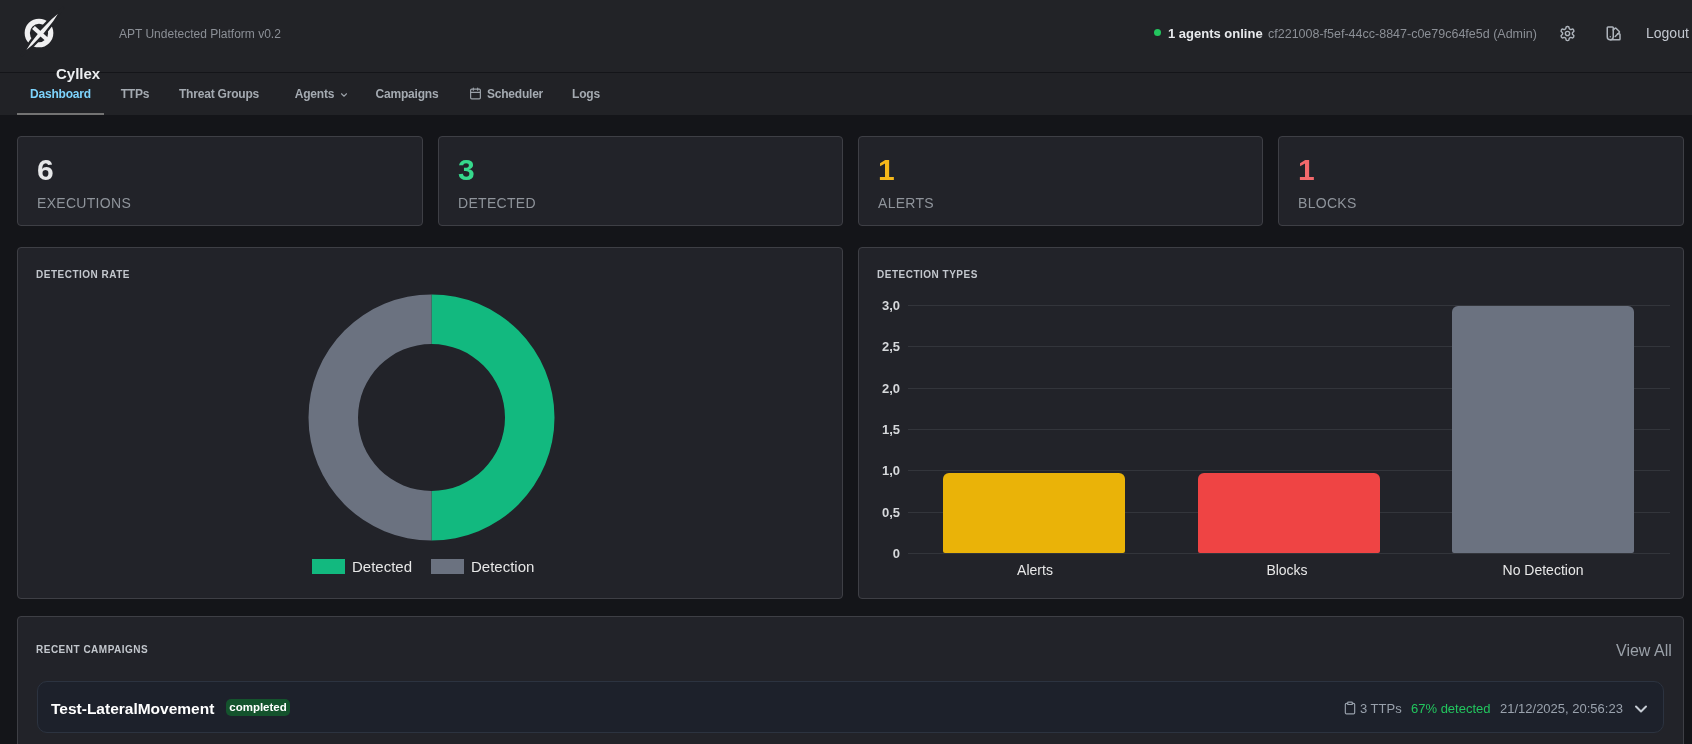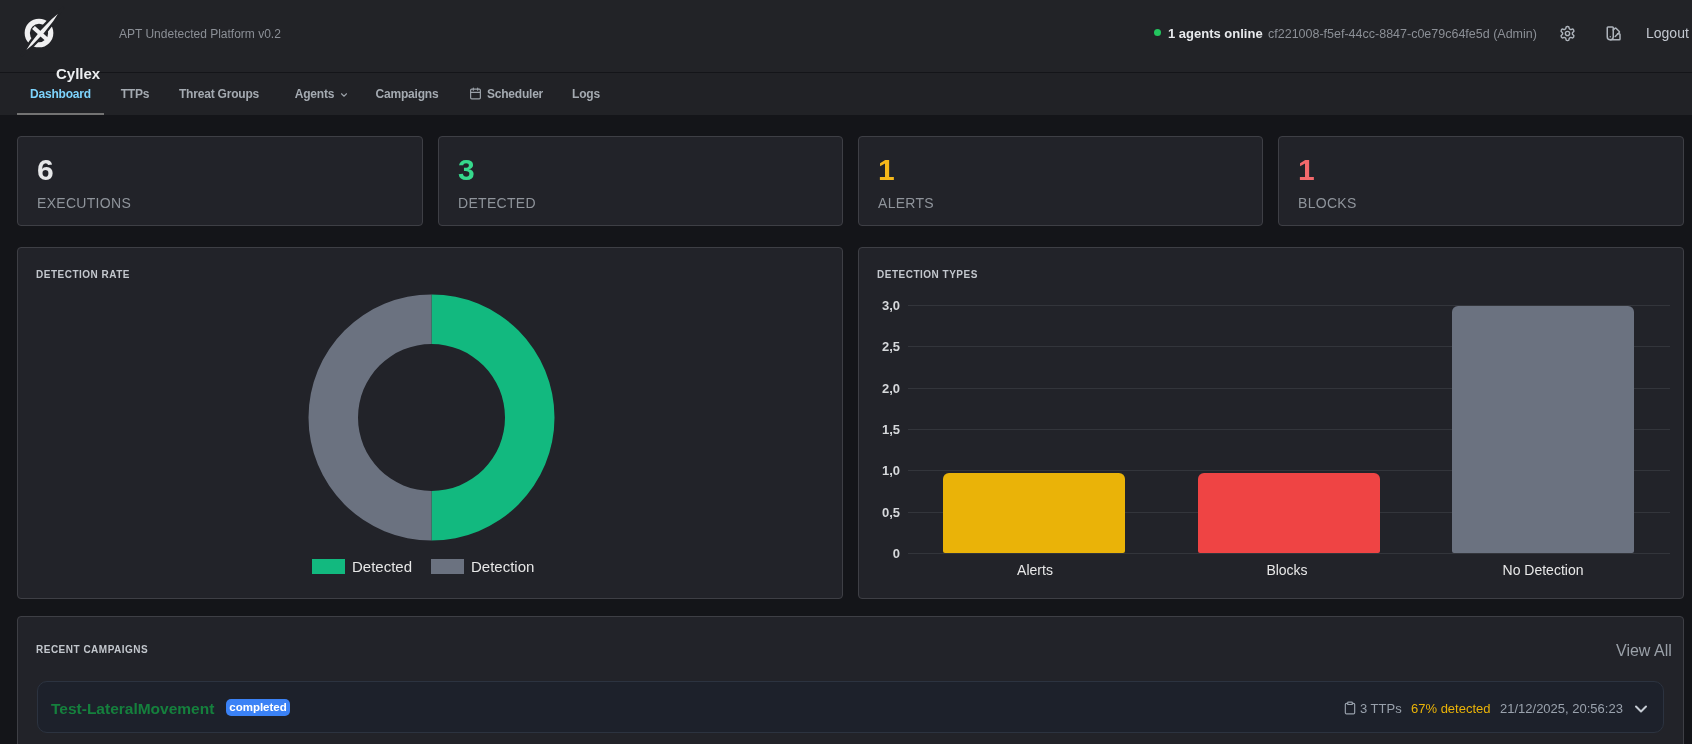--- a/index.html
+++ b/index.html
@@ -115,25 +115,25 @@
       <text x="177" y="328">Alerts</text>
       <text x="429" y="328">Blocks</text>
       <text x="685" y="328">No Detection</text>
     </g>
   </svg>
 
   <div class="panel" style="left:17px; top:616px; width:1667px; height:140px;"></div>
   <div class="ptitle" style="left:36px; top:644px;">RECENT CAMPAIGNS</div>
   <div class="abs" style="left:1616px; top:642px; font-size:16px; color:#9aa0a8;">View All</div>
   <div class="abs" style="left:37px; top:681px; width:1627px; height:52px; background:#1d212b; border:1px solid #2c3340; border-radius:10px;"></div>
-  <div class="abs" style="left:51px; top:700px; font-size:15.5px; font-weight:700; color:#15803d;">Test-LateralMovement</div>
-  <div class="abs" style="left:226px; top:699px; width:64px; height:17px; background:#3b82f6; border-radius:5px; text-align:center; line-height:17px; font-size:11.5px; font-weight:600; color:#fff;">completed</div>
+  <div class="abs" style="left:51px; top:700px; font-size:15.5px; font-weight:700; color:#ffffff;">Test-LateralMovement</div>
+  <div class="abs" style="left:226px; top:699px; width:64px; height:17px; background:#14532d; border-radius:5px; text-align:center; line-height:17px; font-size:11.5px; font-weight:600; color:#fff;">completed</div>
   <svg class="abs" style="left:1343px; top:701px;" width="14" height="14" viewBox="0 0 24 24" fill="none" stroke="#98a0ab" stroke-width="2" stroke-linecap="round" stroke-linejoin="round">
     <rect x="8" y="2" width="8" height="4" rx="1" ry="1"></rect>
     <path d="M16 4h2a2 2 0 0 1 2 2v14a2 2 0 0 1-2 2H6a2 2 0 0 1-2-2V6a2 2 0 0 1 2-2h2"></path>
   </svg>
   <div class="abs" style="left:1360px; top:701px; font-size:13px; color:#98a0ab;">3 TTPs</div>
-  <div class="abs" style="left:1411px; top:701px; font-size:13px; color:#eab308;">67% detected</div>
+  <div class="abs" style="left:1411px; top:701px; font-size:13px; color:#22c55e;">67% detected</div>
   <div class="abs" style="left:1500px; top:701px; font-size:13px; color:#9aa2ad;">21/12/2025, 20:56:23</div>
   <svg class="abs" style="left:1631px; top:699px;" width="20" height="20" viewBox="0 0 24 24" fill="none" stroke="#c6ccd4" stroke-width="2.4" stroke-linecap="round" stroke-linejoin="round">
     <path d="m6 9 6 6 6-6"></path>
   </svg>
 </div>
 
 </body></html>

